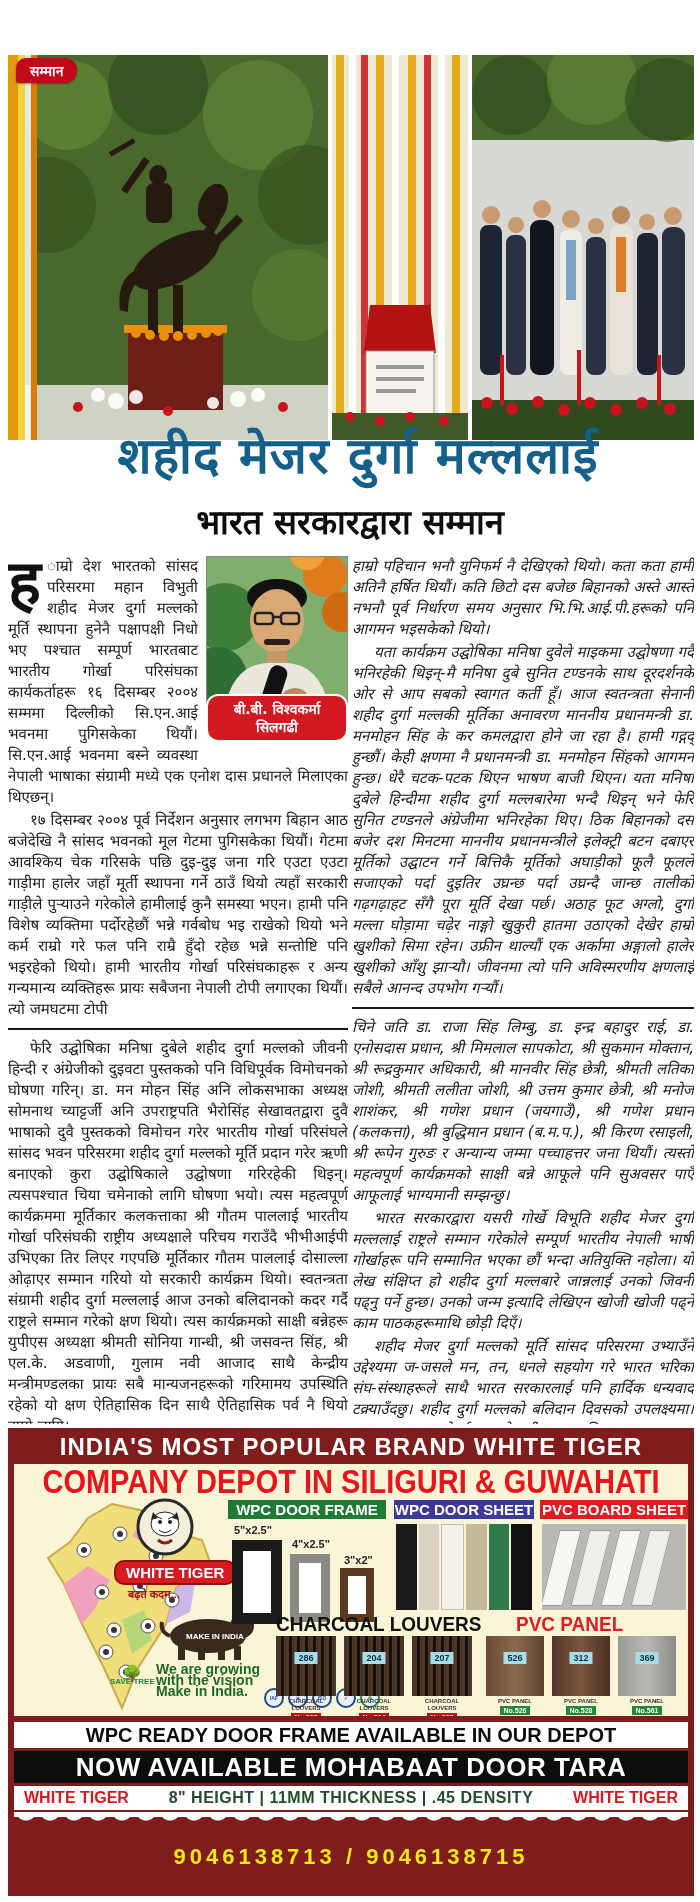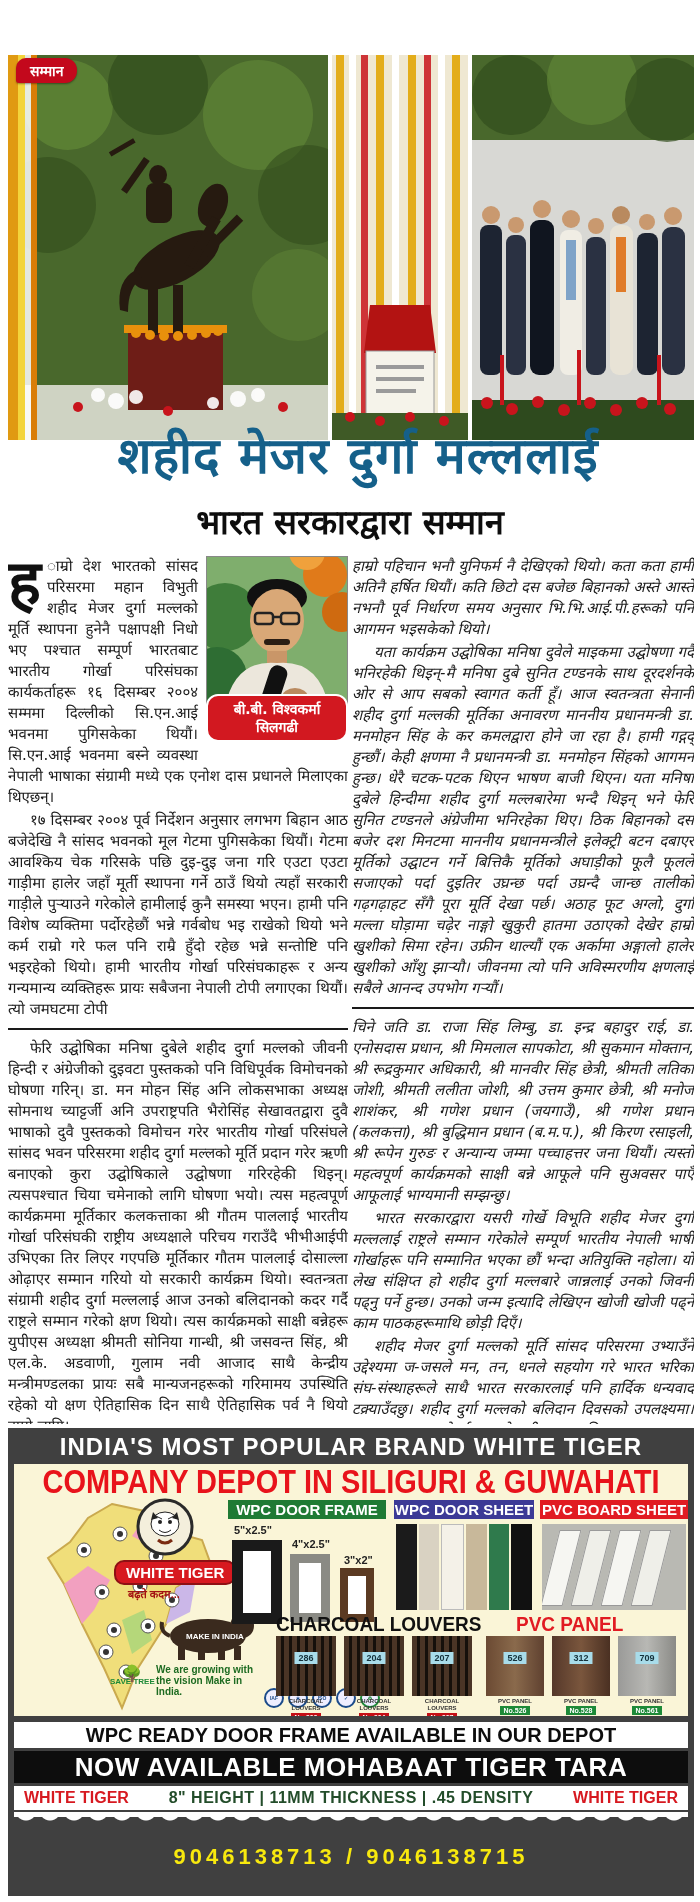--- a/index.html
+++ b/index.html
@@ -35,21 +35,21 @@
   .colrule{border:none;border-top:2px solid #1a1a1a;margin:8px 0;}
 
   
   .inset{float:right;width:142px;margin:0 0 6px 8px;position:relative;}
   .inset svg{display:block;border:1px solid #888;}
   .inset-cap{position:relative;margin-top:-14px;background:#d21820;color:#fff;text-align:center;
              font-weight:bold;font-size:14px;line-height:18px;border-radius:12px;
              padding:4px 2px;border:2px solid #fff;}
 
   
-  .ad{position:absolute;left:8px;top:1428px;width:686px;height:468px;background:#404040;
+  .ad{position:absolute;left:8px;top:1428px;width:686px;height:468px;background:#7f1d1d;
       box-sizing:border-box;padding:2px 6px 0 6px;font-family:"Liberation Sans",sans-serif;}
   .ad-banner{height:34px;line-height:34px;text-align:center;color:#fff;font-weight:bold;
              font-size:24px;letter-spacing:1px;}
   .ad-cream{position:relative;height:252px;background:#faf5d7;overflow:hidden;}
   .ad-depot{position:absolute;left:0;top:2px;width:100%;text-align:center;color:#e8131b;
             font-weight:bold;font-size:29px;letter-spacing:0px;transform:scaleY(1.12);}
   .ph{position:absolute;color:#fff;font-weight:bold;text-align:center;font-size:15px;line-height:19px;}
   .ph-green{background:#1f7a34;}
   .ph-blue{background:#3c3a96;}
   .ph-red{background:#e11b22;}
@@ -61,21 +61,21 @@
   .panelimg{position:absolute;width:58px;height:60px;}
   .chip{position:absolute;left:50%;top:16px;transform:translateX(-50%);background:#a8dcea;
         color:#14323c;font-size:9px;font-weight:bold;padding:1px 4px;}
   .plabel{position:absolute;width:64px;text-align:center;font-size:6px;font-weight:bold;color:#333;line-height:7px;}
   .nochip{display:inline-block;color:#fff;font-size:7px;font-weight:bold;padding:1px 4px;margin-top:1px;}
   .nored{background:#c50f16;}
   .nogreen{background:#1d8a38;}
   .brandchip{position:absolute;background:#d71920;color:#fff;font-weight:bold;font-size:15px;
              padding:2px 10px;border-radius:10px;border:2px solid #8e1014;}
   .tagline{position:absolute;color:#a31212;font-weight:bold;font-size:11px;}
-  .growing{position:absolute;color:#1d6b21;font-weight:bold;font-size:10px;line-height:11px;width:110px;}
+  .growing{position:absolute;color:#1d6b21;font-weight:bold;font-size:14px;line-height:11px;width:110px;}
   .savetree{position:absolute;color:#1d8a38;font-weight:bold;font-size:8px;text-align:center;line-height:8px;}
   .certs{position:absolute;display:flex;gap:4px;}
   .cert{width:16px;height:16px;border-radius:50%;background:#eef;border:2px solid #1b4b8a;
         font-size:5px;font-weight:bold;color:#1b4b8a;display:flex;align-items:center;justify-content:center;}
   .ad-bar1{height:26px;line-height:26px;margin-top:6px;background:#fff;color:#0d0d0d;
            text-align:center;font-weight:bold;font-size:20px;}
   .ad-bar2{height:32px;line-height:32px;margin-top:3px;background:#0d0d0d;color:#fff;
            text-align:center;font-weight:bold;font-size:26px;letter-spacing:.5px;}
   .ad-spec{height:24px;margin-top:3px;background:#fff;display:flex;align-items:center;
            justify-content:space-between;padding:0 10px;font-weight:bold;font-size:16px;}
@@ -384,29 +384,29 @@
     <div class="plabel" style="left:396px;top:234px"><span>CHARCOAL LOUVERS</span><br><span class="nochip nored">No.207</span></div>
 
     <div class="sec-title" style="left:502px;top:150px;color:#e11b22">PVC PANEL</div>
     <div class="panelimg" style="left:472px;top:172px;background:linear-gradient(90deg,#6b4a33,#8a6a4c 50%,#5f4130)">
         <span class="chip">526</span>
       </div>
     <div class="panelimg" style="left:538px;top:172px;background:linear-gradient(90deg,#55382a,#7a563d 50%,#4a3022)">
         <span class="chip">312</span>
       </div>
     <div class="panelimg" style="left:604px;top:172px;background:linear-gradient(90deg,#9a9a98,#b8b8b4 50%,#8a8a86)">
-        <span class="chip">709</span>
+        <span class="chip">369</span>
       </div>
     <div class="plabel" style="left:469px;top:234px"><span>PVC PANEL</span><br><span class="nochip nogreen">No.526</span></div>
     <div class="plabel" style="left:535px;top:234px"><span>PVC PANEL</span><br><span class="nochip nogreen">No.528</span></div>
     <div class="plabel" style="left:601px;top:234px"><span>PVC PANEL</span><br><span class="nochip nogreen">No.561</span></div>
   </div>
 
   <div class="ad-bar1">WPC READY DOOR FRAME AVAILABLE IN OUR DEPOT</div>
-  <div class="ad-bar2">NOW AVAILABLE MOHABAAT TIGER TARA</div>
+  <div class="ad-bar2">NOW AVAILABLE MOHABAAT DOOR TARA</div>
   <div class="ad-spec">
     <span class="spec-red">WHITE TIGER</span>
     <span class="spec-mid">8" HEIGHT  | 11MM THICKNESS  | .45 DENSITY</span>
     <span class="spec-red">WHITE TIGER</span>
   </div>
   <div class="lace"></div>
   <div class="ad-footer">
     <div class="ad-ph">9046138713 / 9046138715</div>
   </div>
 </div>

